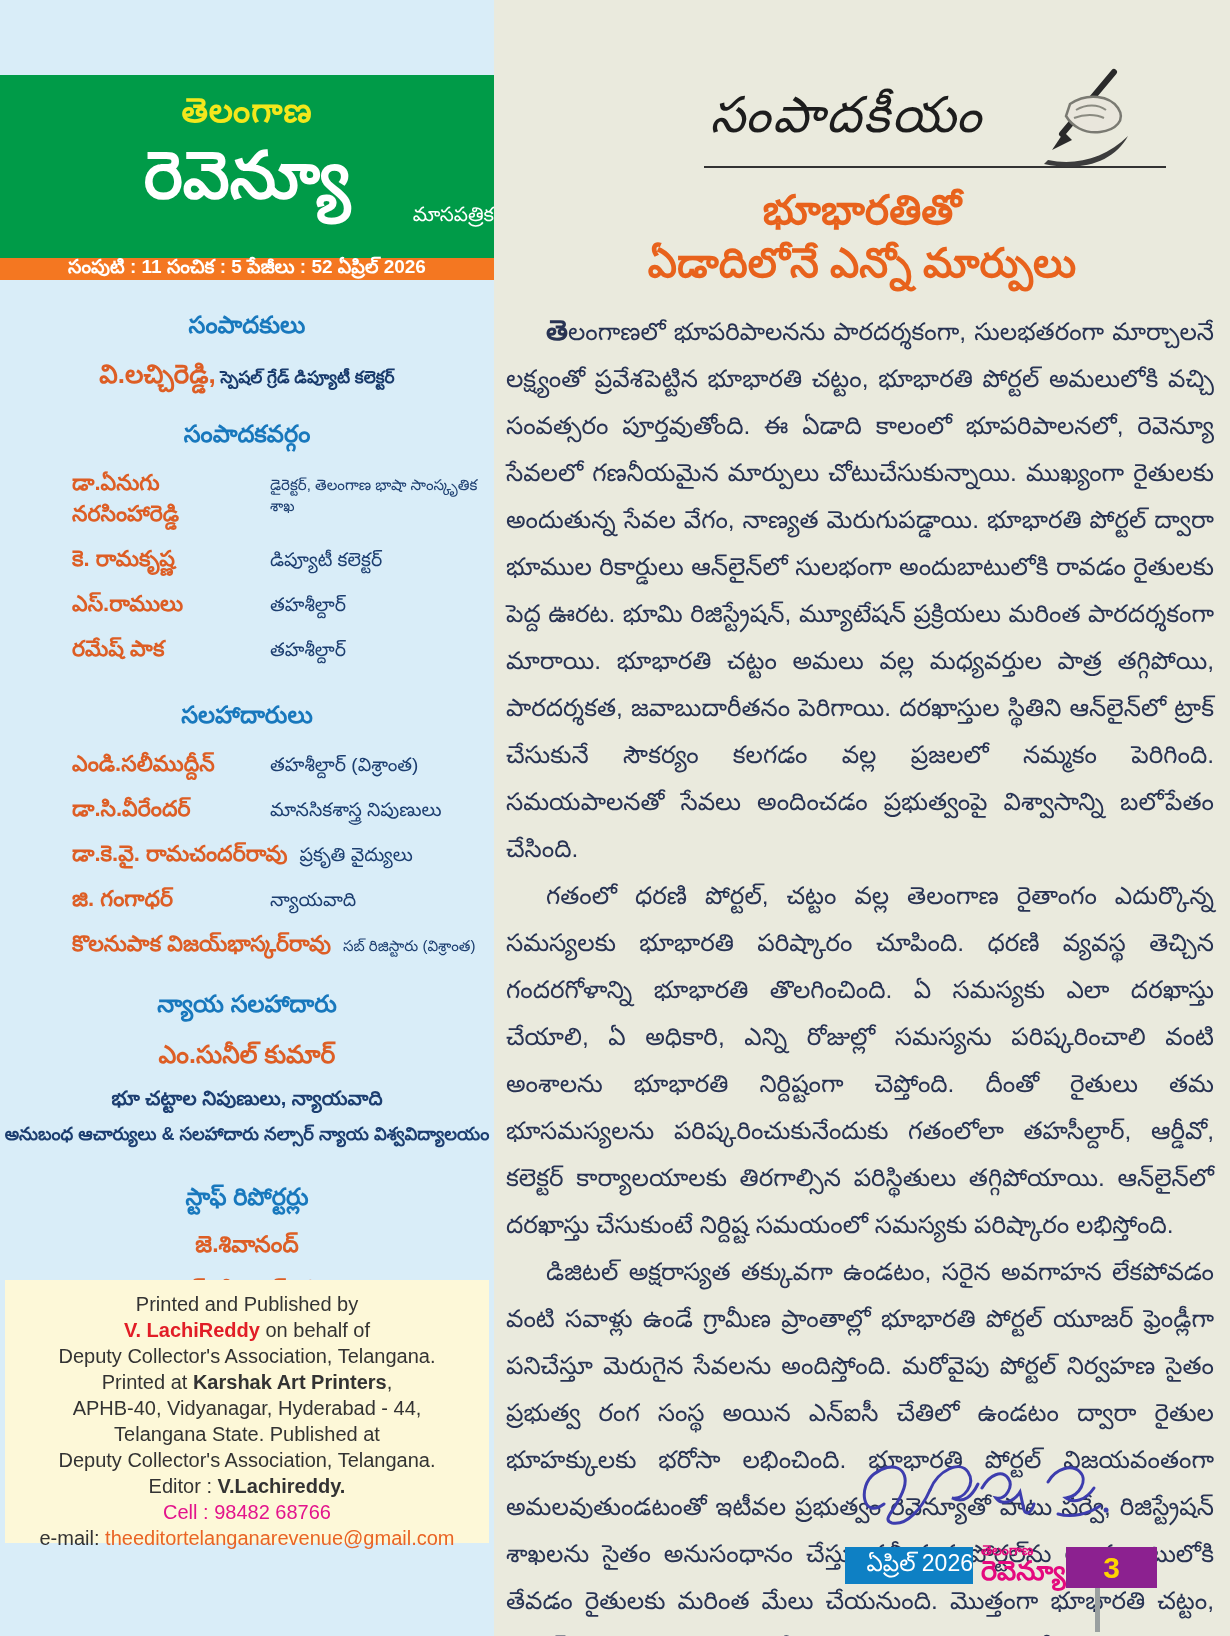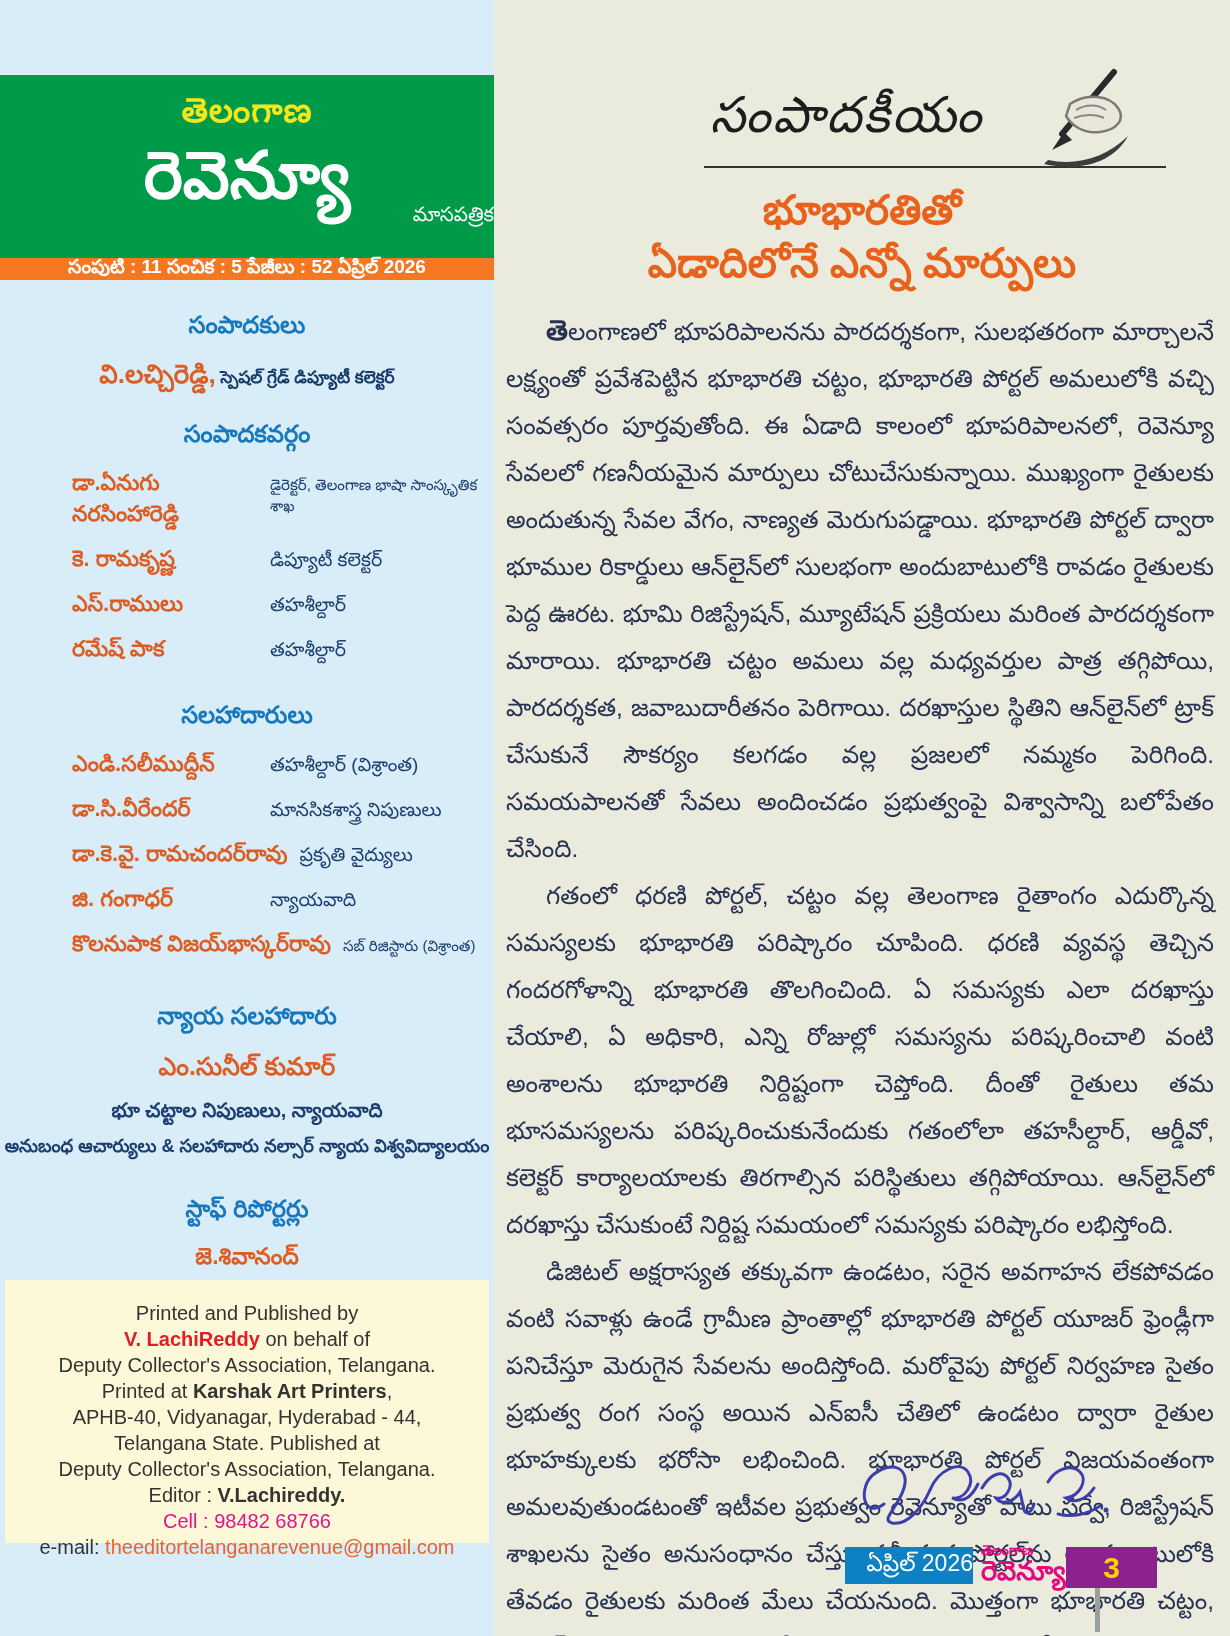--- a/index.html
+++ b/index.html
@@ -23,29 +23,29 @@
   .editor-name{color:#dd5e25;font-size:26px;font-weight:bold;}
   .editor-role{color:#17396b;font-size:17px;font-weight:bold;}
   .sec-head.m2{margin-top:24px;}
   .rows{margin-top:16px;}
   .row{display:flex;align-items:baseline;padding-left:72px;margin-bottom:14px;}
   .rname{flex:0 0 198px;color:#dd5e25;font-size:22px;font-weight:bold;}
   .row.wide .rname{flex:0 0 auto;margin-right:12px;}
   .rrole{color:#1c3e70;font-size:19px;}
   .rrole.small{font-size:15px;}
   .sec-head.m3{margin-top:34px;}
-  .sec-head.m4{margin-top:40px;}
+  .sec-head.m4{margin-top:28px;}
   .legal-name{color:#dd5e25;font-size:25px;font-weight:bold;text-align:center;margin-top:16px;}
   .legal-role1{color:#1c3e70;font-size:20px;font-weight:bold;text-align:center;margin-top:12px;}
   .legal-role2{color:#1c3e70;font-size:18px;font-weight:bold;text-align:center;margin-top:9px;}
   .sec-head.m5{margin-top:34px;}
   .staff-name{color:#dd5e25;font-size:23px;font-weight:bold;text-align:center;margin-top:14px;}
 
   .imprint{position:absolute;left:5px;top:1280px;width:484px;height:263px;background:#fdf8d8;
-           text-align:center;color:#333333;font-size:20px;line-height:26px;padding-top:20px;box-sizing:border-box;}
+           text-align:center;color:#333333;font-size:20px;line-height:26px;padding-top:11px;box-sizing:border-box;}
   .imprint .red{color:#e11d26;font-weight:bold;}
   .imprint .bold{font-weight:bold;}
   .imprint .cell{color:#e3148c;}
   .imprint .mail{color:#e96425;text-decoration:none;}
 
   
   .main{position:absolute;left:494px;top:0;width:736px;height:1636px;background:#eaeadd;}
   .edit-header{position:relative;height:178px;}
   .script-title{position:absolute;left:216px;top:86px;font-family:"Liberation Serif", serif;
                 font-style:italic;font-size:50px;color:#1d1d1d;letter-spacing:2px;}

